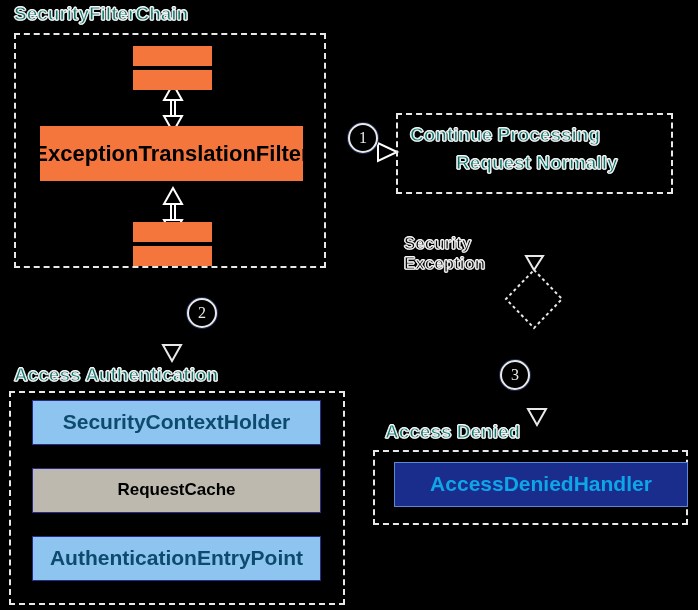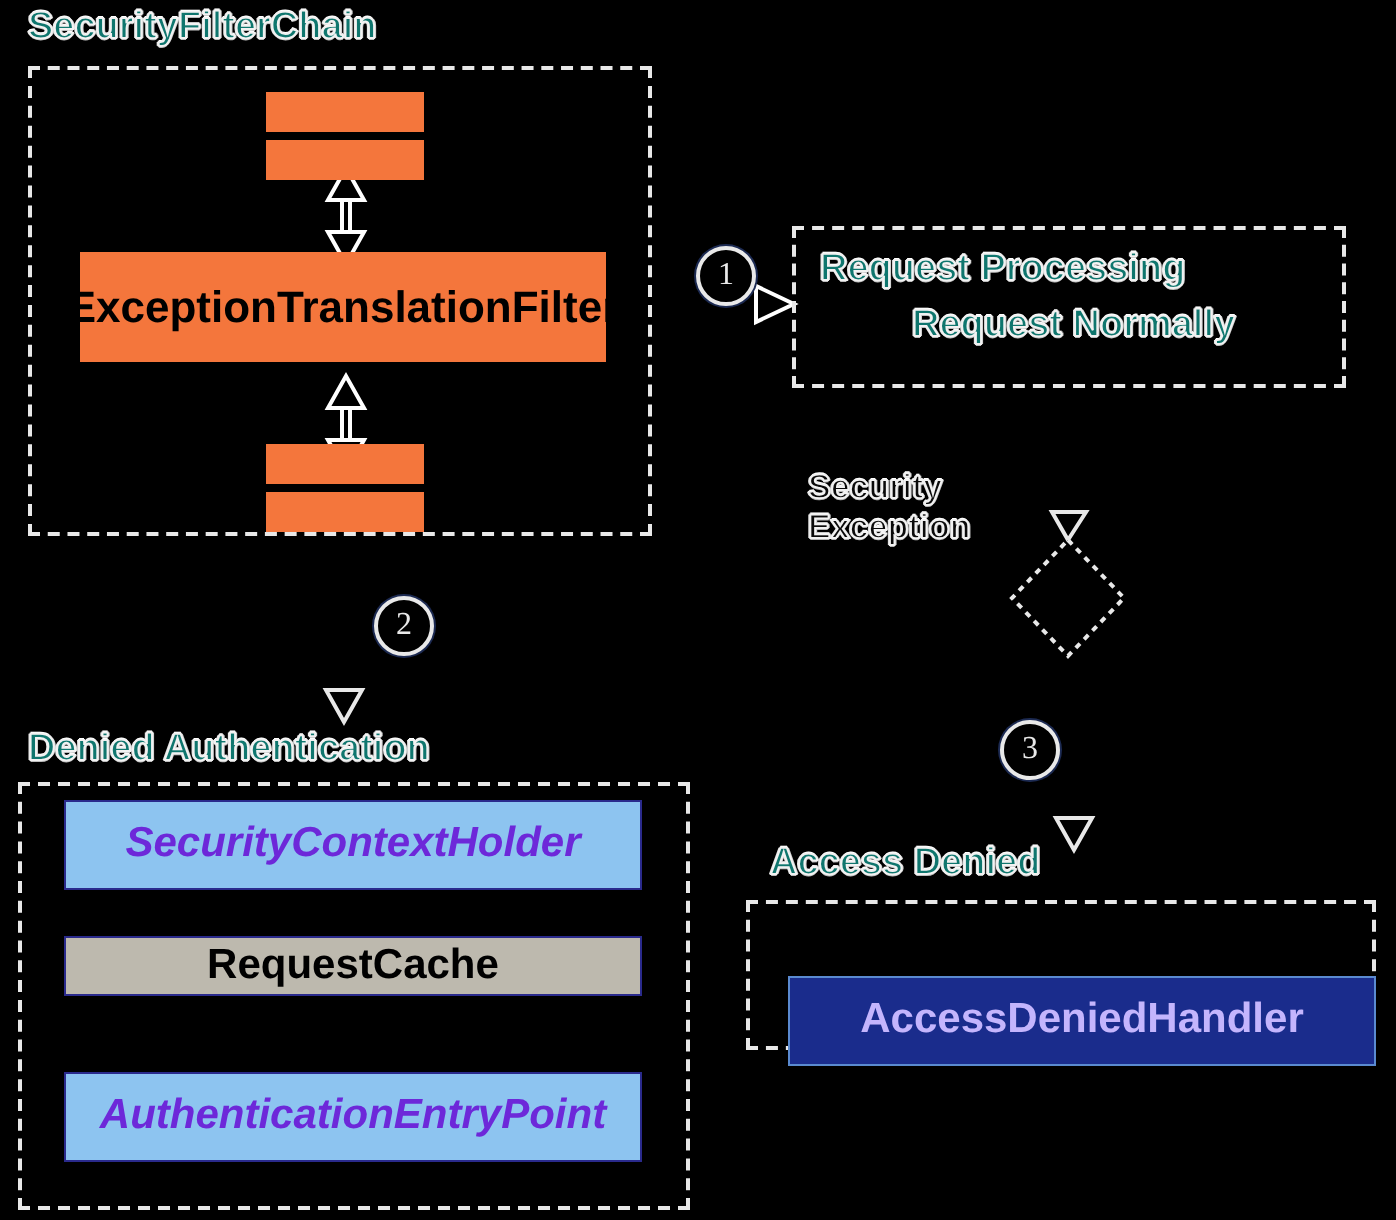--- a/index.html
+++ b/index.html
@@ -71,34 +71,32 @@
   }
 
   .node-orange {
     background: #f4763c;
     color: #000000;
     border: 1px solid #f4763c;
     align-items: center;
   }
   .node-blue {
     background: #8dc4f0;
-    color: #6d28d9;
+    color: #0c4a6e;
     border: 1px solid #2a2a8c;
-    font-style: italic;
   }
   .node-gray {
     background: #bdb9ae;
     color: #000000;
     border: 1px solid #2a2a8c;
   }
   .node-navy {
     background: #1a2c8c;
-    color: #c4b5fd;
+    color: #0ea5e9;
     border: 1px solid #5a8ad0;
-    margin-top: 26px;
   }
 
   
   .bar-orange {
     position: absolute;
     background: #f4763c;
     border: 1px solid #f4763c;
     box-sizing: border-box;
   }
 
@@ -194,43 +192,43 @@
 
 <div class="bar-orange" style="left:133px; top:222px; width:79px; height:20px;"></div>
 <div class="bar-orange" style="left:133px; top:246px; width:79px; height:20px;"></div>
 
 <div class="num-circle" style="left:348px; top:123px;">
   <span>1</span>
 </div>
 
 <div class="group-box" style="left:396px; top:113px; width:277px; height:81px;"></div>
 
-<div class="group-title" style="left:410px; top:124px; font-size:19px;">Request Processing</div>
+<div class="group-title" style="left:410px; top:124px; font-size:19px;">Continue Processing</div>
 <div class="group-title" style="left:408px; top:152px; font-size:19px;padding-left:48px;">Request Normally</div>
 
 <div class="edge-label" style="left:404px; top:211px; width:160px;">Security
 Exception</div>
 
 <div class="num-circle" style="left:187px; top:298px;">
   <span>2</span>
 </div>
 
 <div class="num-circle" style="left:500px; top:360px;">
   <span>3</span>
 </div>
 
-<div class="group-title" style="left:14px; top:364px;">Denied Authentication</div>
+<div class="group-title" style="left:14px; top:364px;">Access Authentication</div>
 
 <div class="group-box" style="left:9px; top:391px; width:336px; height:214px;"></div>
 
 <div class="node node-blue stacked" style="left:32px; top:400px; width:289px; height:45px; font-size:21px;">
   <span>SecurityContextHolder</span>
 </div>
 
-<div class="node node-gray stacked" style="left:32px; top:468px; width:289px; height:30px; font-size:21px;text-align:center;">
+<div class="node node-gray stacked" style="left:32px; top:468px; width:289px; height:45px; font-size:17px;text-align:center;">
   <span>RequestCache</span>
 </div>
 
 <div class="node node-blue stacked" style="left:32px; top:536px; width:289px; height:45px; font-size:21px;">
   <span>AuthenticationEntryPoint</span>
 </div>
 
 <div class="group-title" style="left:385px; top:421px;">Access Denied</div>
 
 <div class="group-box" style="left:373px; top:450px; width:315px; height:75px;"></div>

